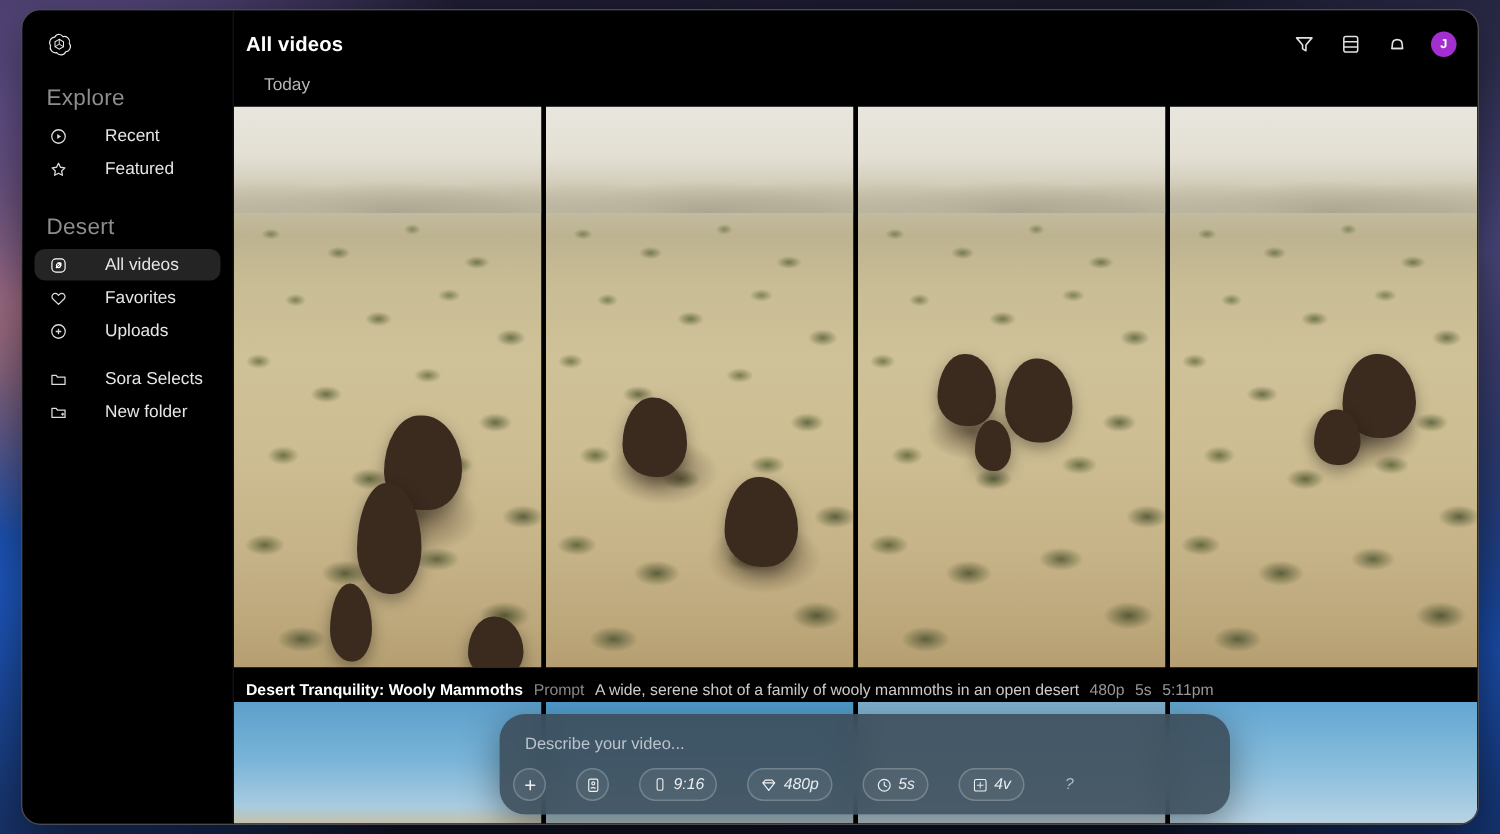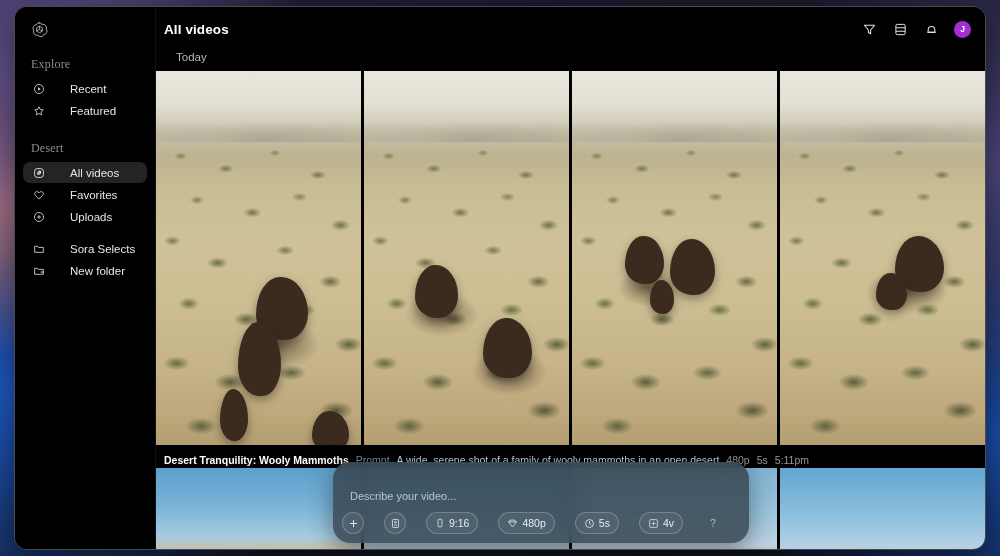--- a/index.html
+++ b/index.html
@@ -53,24 +53,23 @@
   .brand {
     height: 44px;
     display: flex;
     align-items: center;
     padding-left: 8px;
   }
   .brand svg { display: block; }
 
   .sec-label {
     color: #8d8d8d;
-    font-size: 12px;
+    font-size: 15px;
     letter-spacing: .2px;
     padding: 0 0 6px 8px;
-    font-family: Liberation Serif, serif;
   }
   .sec-explore { margin-top: 6px; }
   .sec-library { margin-top: 20px; }
 
   .nav-item {
     display: flex;
     align-items: center;
     gap: 25px;
     height: 21px;
     margin-bottom: 1px;
@@ -229,36 +228,37 @@
   #meta-title { color: #fff; font-size: 10.5px; font-weight: bold; }
   .meta-key { color: #8a8a8a; font-size: 10.5px; }
   .meta-val { color: #cfcfcf; font-size: 10.5px; }
   .meta-dim { color: #9a9a9a; font-size: 10.5px; }
 
   
   #prompt-bar {
     position: absolute;
     left: 177px;
     bottom: 6px;
-    width: 416px;
+    width: 487px;
     border-radius: 17px;
     background: rgba(58,74,86,.88);
     backdrop-filter: blur(10px);
-    padding: 28px 9px 9px 9px;
+    padding: 14px 9px 9px 9px;
     box-shadow: 0 7px 26px rgba(0,0,0,.42);
   }
   #prompt-input {
     color: #b9c4cc;
     font-size: 11px;
     padding: 0 8px 10px 8px;
   }
   #prompt-controls {
     display: flex;
     align-items: flex-start;
     gap: 20px;
+    font-style: italic;
   }
   .chip {
     height: 22px;
     border-radius: 11px;
     border: 1px solid rgba(255,255,255,.22);
     background: rgba(255,255,255,.055);
     color: #e7ecef;
     font-size: 10.5px;
     display: flex;
     align-items: center;

